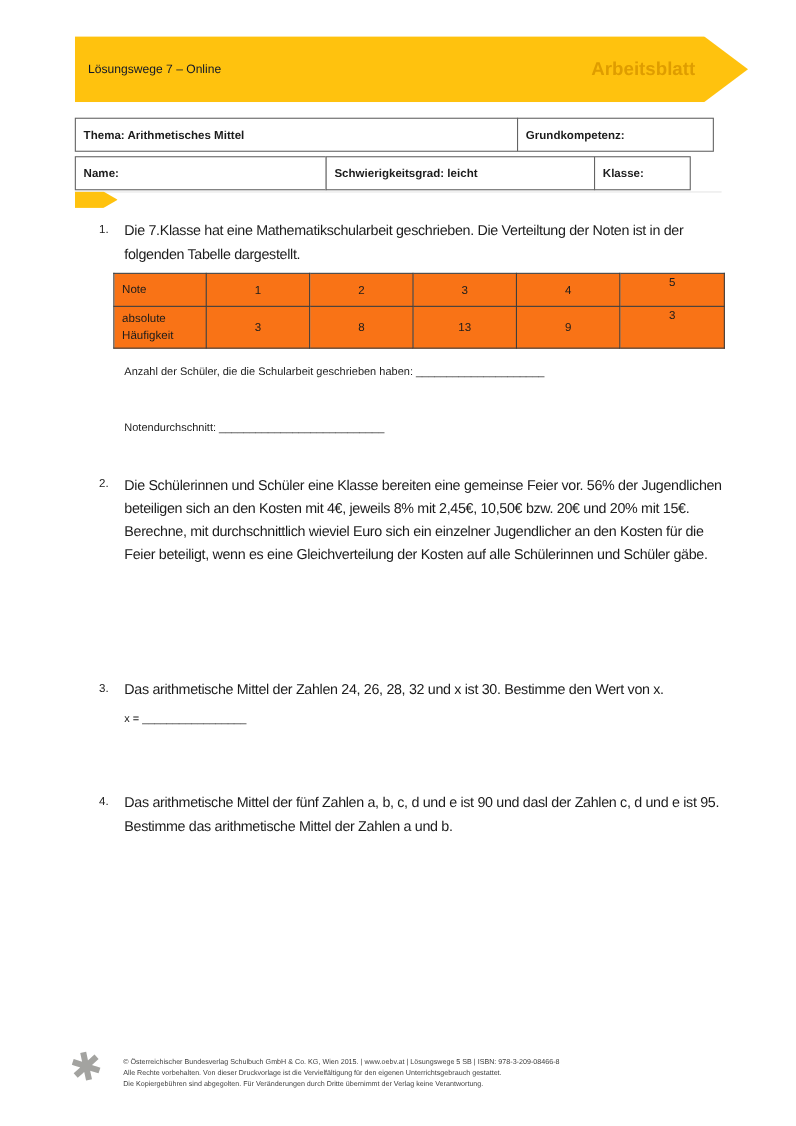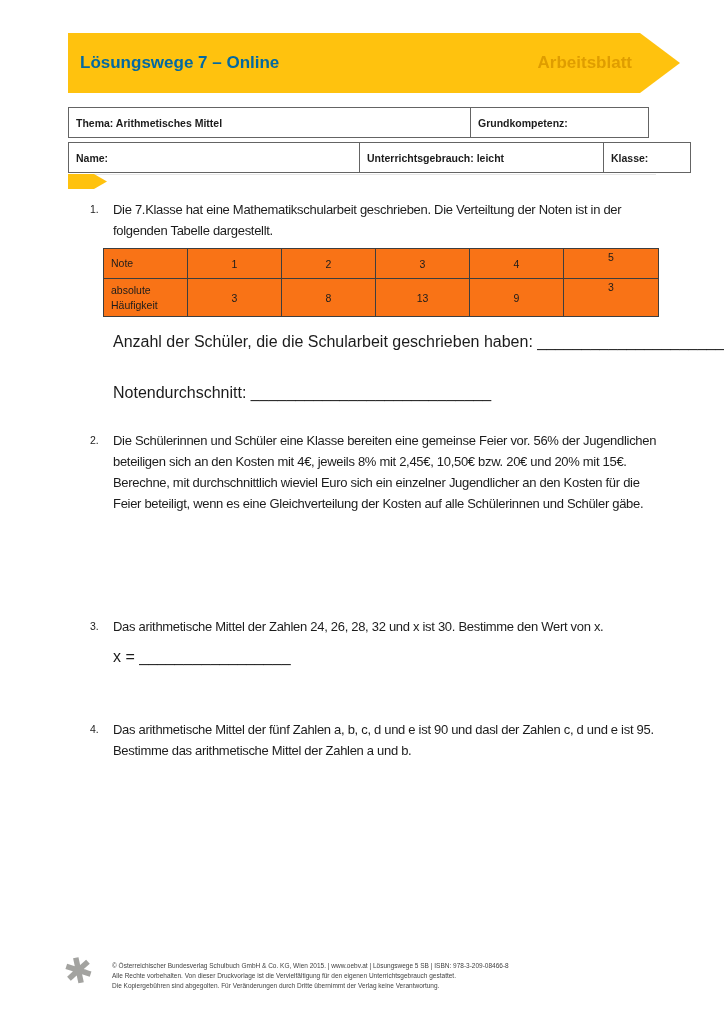--- a/index.html
+++ b/index.html
@@ -10,60 +10,60 @@
   }
 
   
   .banner {
     position:absolute; left:68px; top:33px; width:612px; height:60px;
     background:#FFC20E;
     clip-path:polygon(0 0, 572px 0, 100% 50%, 572px 100%, 0 100%);
   }
   .banner-title {
     position:absolute; left:12px; top:50%; transform:translateY(-50%);
-    font-size:17px; font-weight:bold; color:#0369a1; white-space:nowrap;
+    font-size:11px; font-weight:normal; color:#0f172a; white-space:nowrap;
   }
   .banner-badge {
     position:absolute; right:48px; top:50%; transform:translateY(-50%);
     font-size:17px; font-weight:bold; color:#DF9D00; white-space:nowrap;
   }
 
   
   .info-row { position:absolute; left:68px; display:flex; }
   .info-row.r1 { top:107px; }
   .info-row.r2 { top:142px; }
   .info-cell {
     box-sizing:border-box; height:31px; border:1px solid #646464;
     background:#fff; display:flex; align-items:center;
     font-size:10.5px; font-weight:bold; padding:0 7px; white-space:nowrap;
   }
   .info-cell + .info-cell { margin-left:-1px; }
   .w-thema { width:403px; }
   .w-grund { width:179px; }
-  .w-name  { width:292px; }
+  .w-name  { width:229px; }
   .w-schwer{ width:245px; }
   .w-klasse{ width:88px; }
 
   
   .mini-line { position:absolute; left:68px; top:174px; width:588px; height:1px; background:#e6e6e6; }
   .mini-arrow {
     position:absolute; left:68px; top:174px; width:39px; height:15px;
     background:#FFC20E;
     clip-path:polygon(0 0, 26px 0, 100% 50%, 26px 100%, 0 100%);
   }
 
   
   .question { position:absolute; left:90px; display:flex; }
   .qnum { width:23px; flex:none; font-size:10.5px; line-height:21px; }
   .qtext {
     width:556px; font-size:13px; line-height:21px; letter-spacing:-0.3px;
   }
   .q1 { top:199px; } .q2 { top:430px; } .q3 { top:616px; } .q4 { top:719px; }
 
-  .fill-line { position:absolute; left:113px; font-size:16px; white-space:nowrap; }
+  .fill-line { position:absolute; left:113px; font-size:10px; white-space:nowrap; }
   .fl-anzahl { top:333px; }
   .fl-noten  { top:384px; }
   .fl-x      { top:648px; }
   .blank { letter-spacing:0; }
 
   
   .grades {
     position:absolute; left:103px; top:248px;
     border-collapse:collapse; table-layout:fixed;
   }
@@ -99,21 +99,21 @@
     <span class="banner-badge">Arbeitsblatt</span>
   </div>
 
   <div class="info-row r1">
     <div class="info-cell w-thema">Thema: Arithmetisches Mittel</div>
     <div class="info-cell w-grund">Grundkompetenz:</div>
   </div>
 
   <div class="info-row r2">
     <div class="info-cell w-name">Name:</div>
-    <div class="info-cell w-schwer">Unterrichtsgebrauch: leicht</div>
+    <div class="info-cell w-schwer">Schwierigkeitsgrad: leicht</div>
     <div class="info-cell w-klasse">Klasse:</div>
   </div>
 
   <div class="mini-line"></div>
   <div class="mini-arrow"></div>
 
   <div class="question q1">
     <div class="qnum">1.</div>
     <div class="qtext">Die 7.Klasse hat eine Mathematikschularbeit geschrieben. Die Verteiltung der Noten ist in der folgenden Tabelle dargestellt.</div>
   </div>

